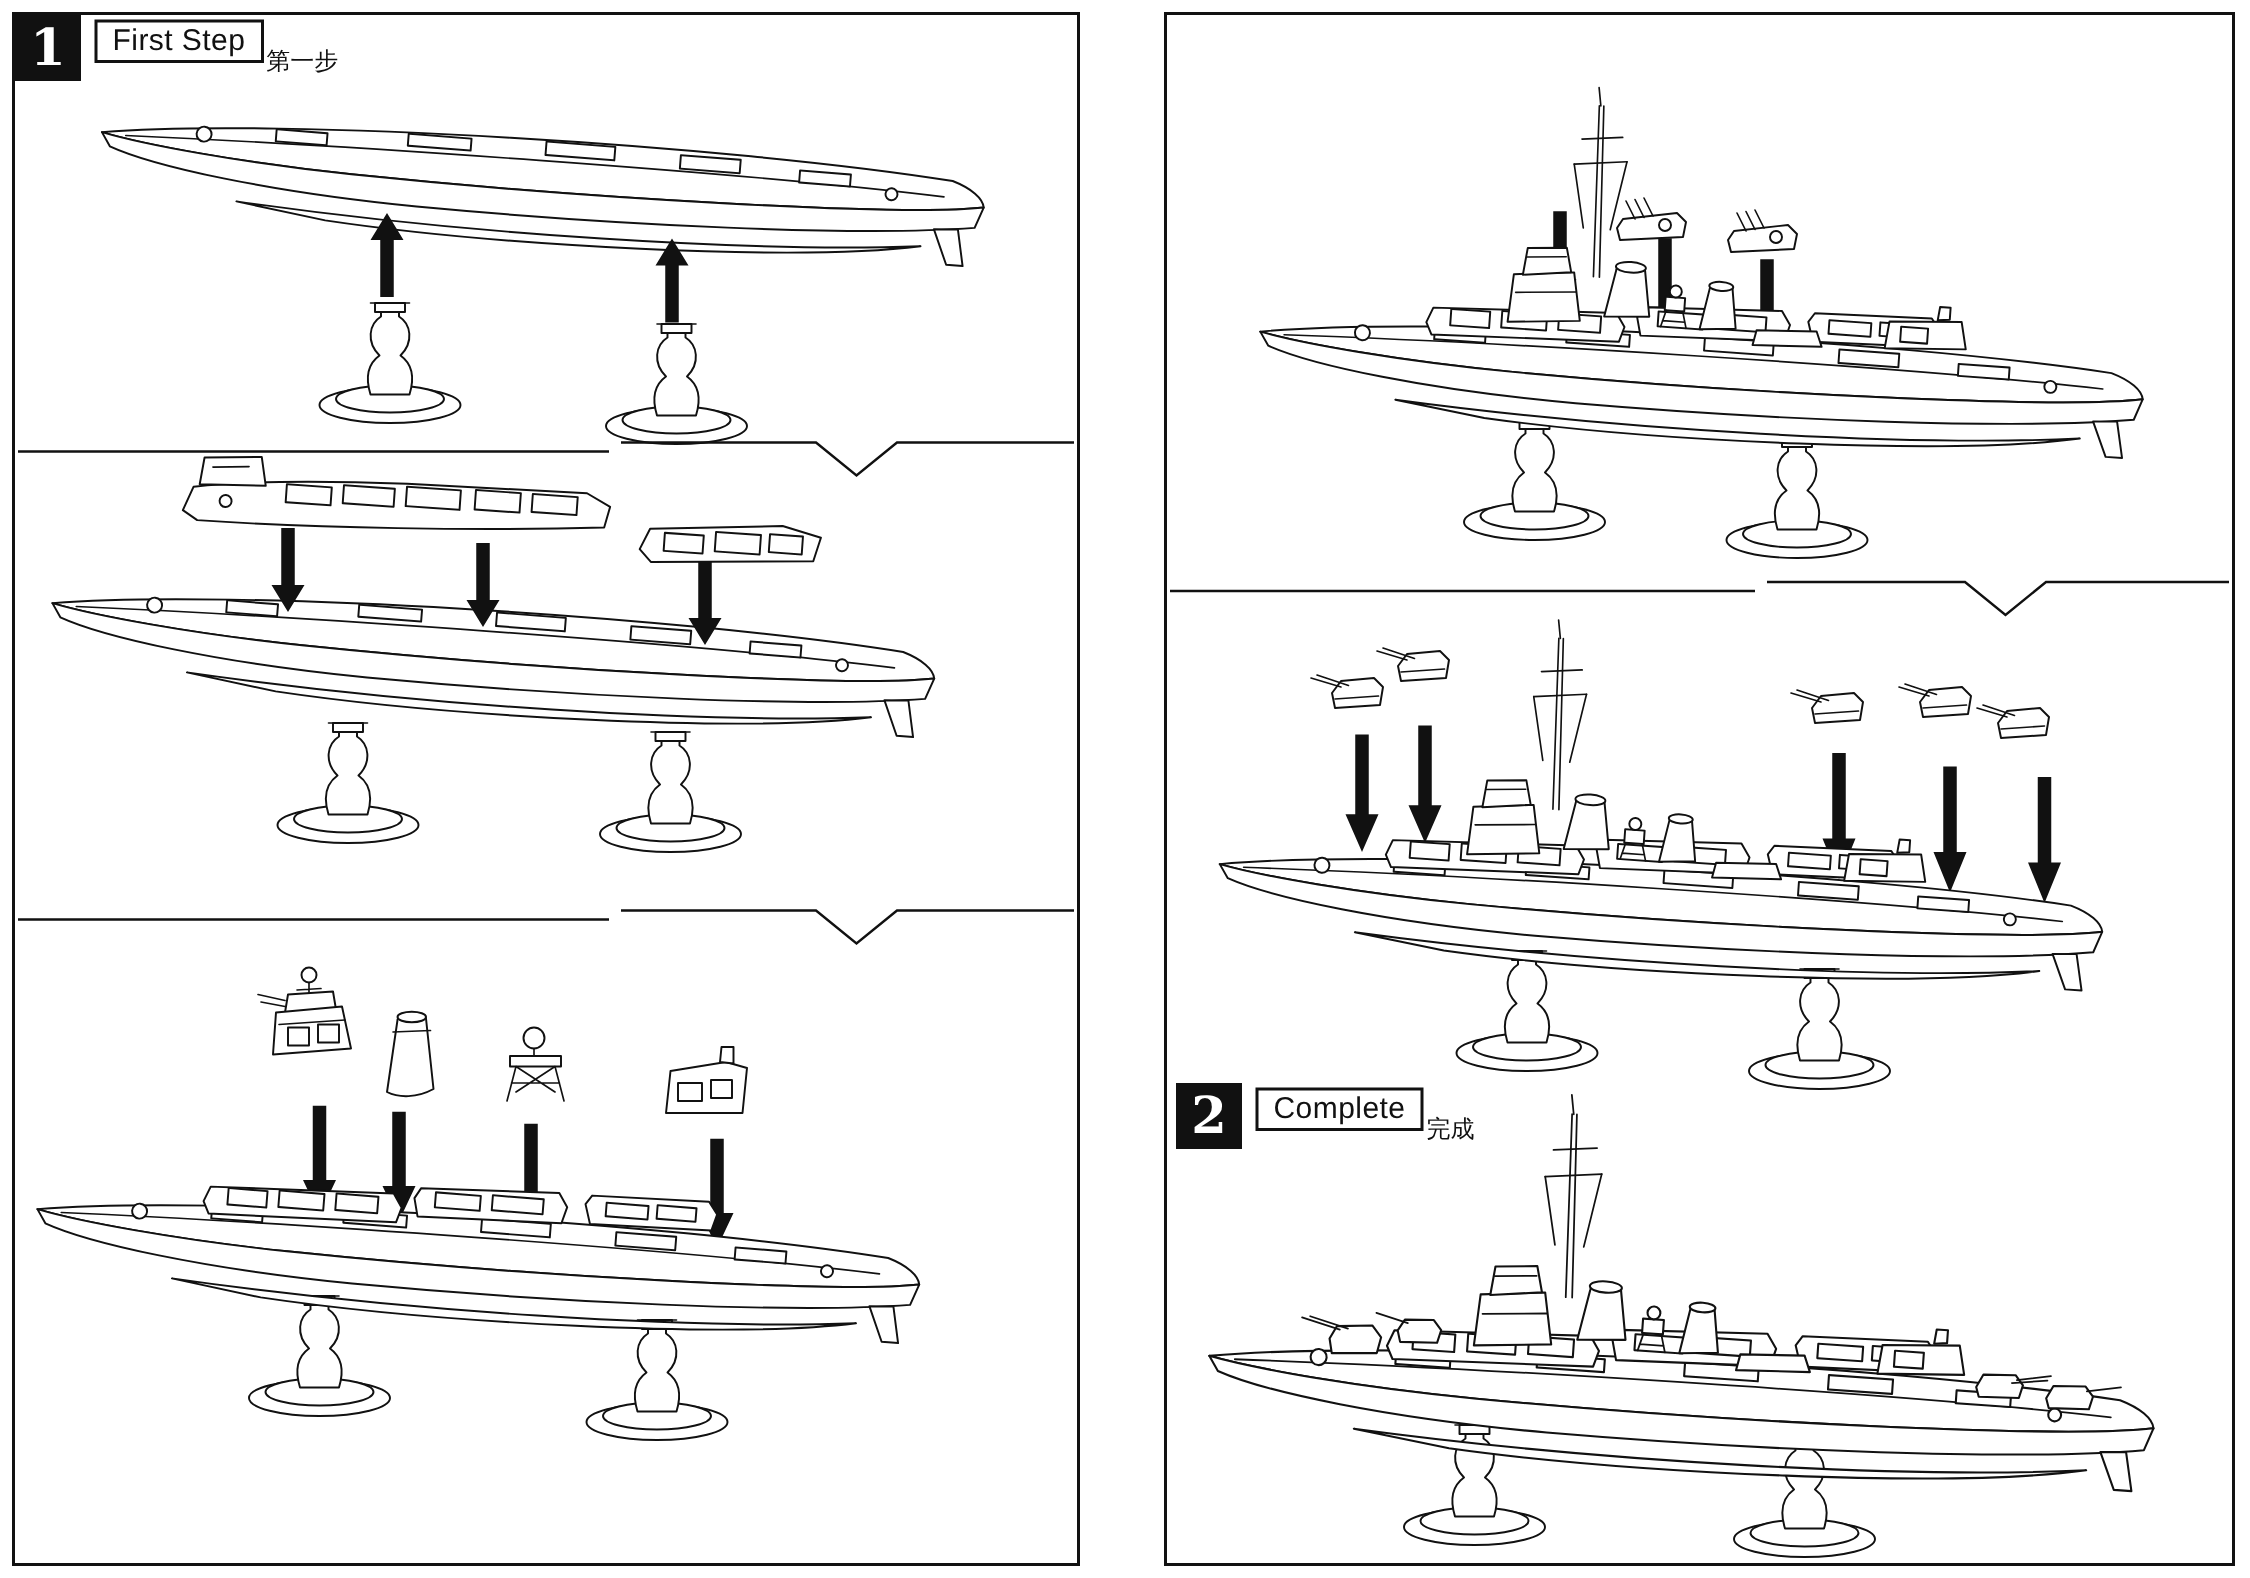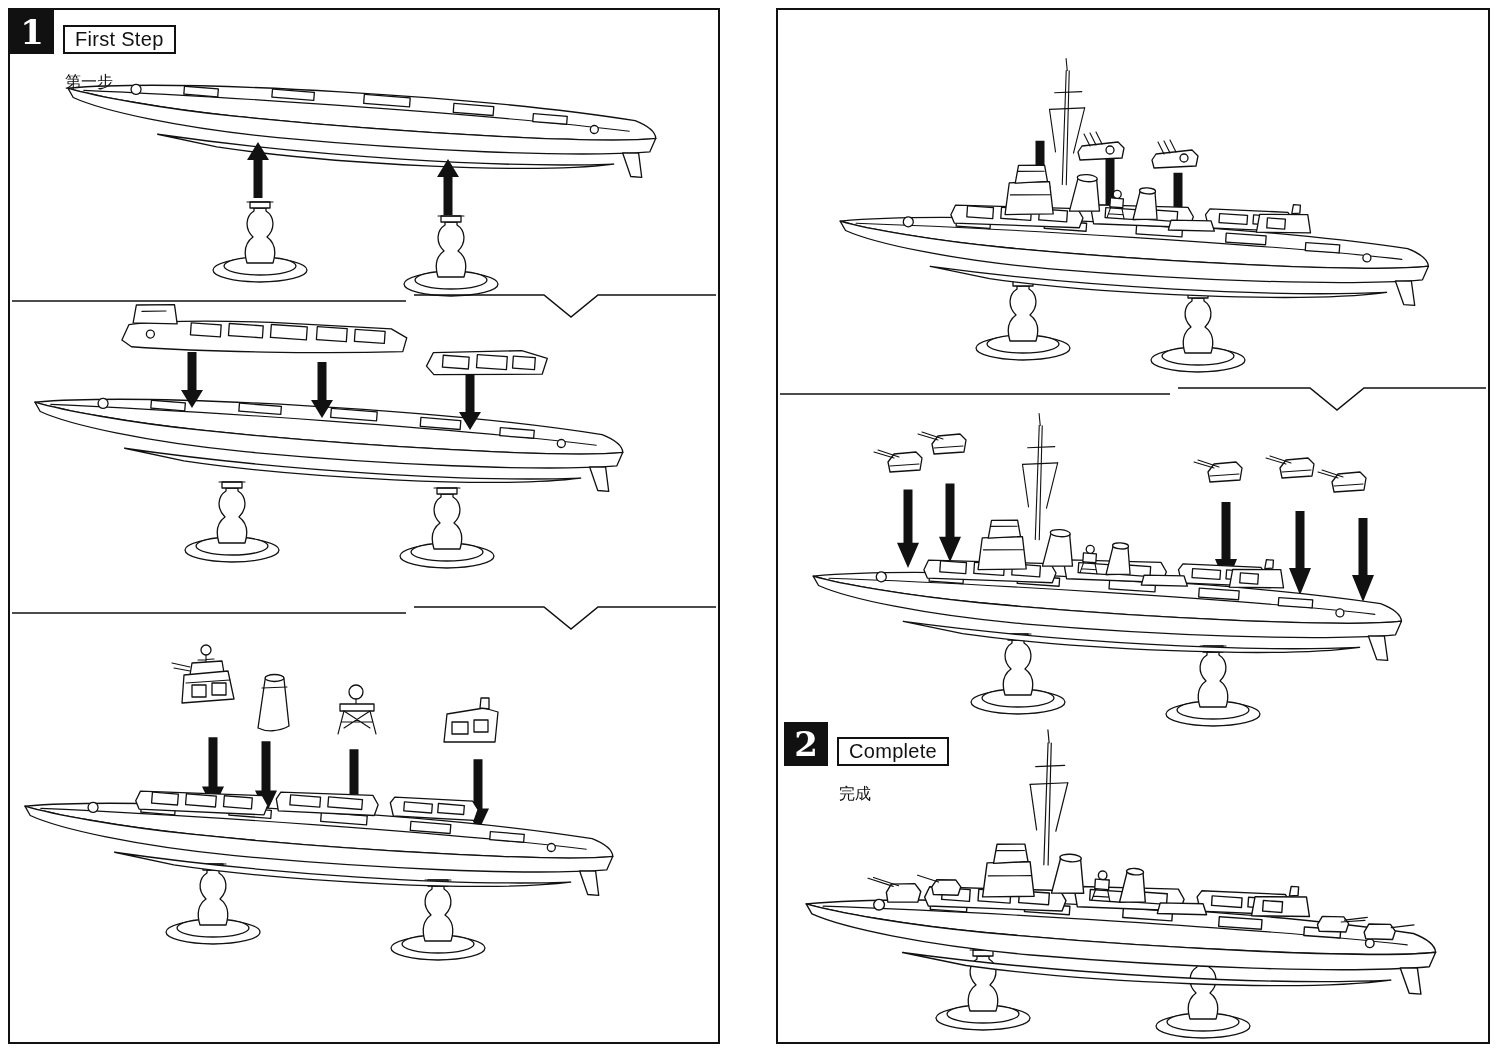--- a/index.html
+++ b/index.html
@@ -5,21 +5,21 @@
   * { margin:0; padding:0; box-sizing:border-box; }
   html,body { width:1500px; height:1052px; background:#fff; font-family:"Liberation Sans",sans-serif; color:#111; }
   .sheet { position:relative; width:1500px; height:1052px; background:#fff; overflow:hidden; }
   .panel { position:absolute; border:2px solid #111; background:#fff; }
   #panel-1 { left:8px; top:8px; width:712px; height:1036px; }
   #panel-2 { left:776px; top:8px; width:714px; height:1036px; }
   .scene-svg { position:absolute; left:0; top:0; }
   .step-header { position:absolute; display:flex; align-items:flex-start; gap:9px; z-index:5; }
   .step-num { width:44px; height:44px; background:#111; color:#fff; font-size:34px; font-weight:bold;
               display:flex; align-items:center; justify-content:center; font-family:"DejaVu Serif",serif; }
-  .step-texts { display:flex; flex-direction:column; align-items:flex-start; padding-top:15px; }
+  .step-texts { display:flex; flex-direction:row; align-items:flex-start; padding-top:3px; }
   .step-en { border:2px solid #111; background:#fff; padding:1px 10px; font-size:20px; letter-spacing:.3px; white-space:nowrap; }
   .step-zh { font-size:16px; margin-top:18px; padding-left:2px; }
   
   .ln { fill:#fff; stroke:#111; stroke-width:1.3; stroke-linejoin:round; }
   .nf { fill:none; stroke:#111; stroke-width:1.1; stroke-linejoin:round; stroke-linecap:round; }
   .ar { fill:#111; stroke:none; }
   .dv { fill:none; stroke:#111; stroke-width:1.6; }
 </style>
 </head>
 <body>

